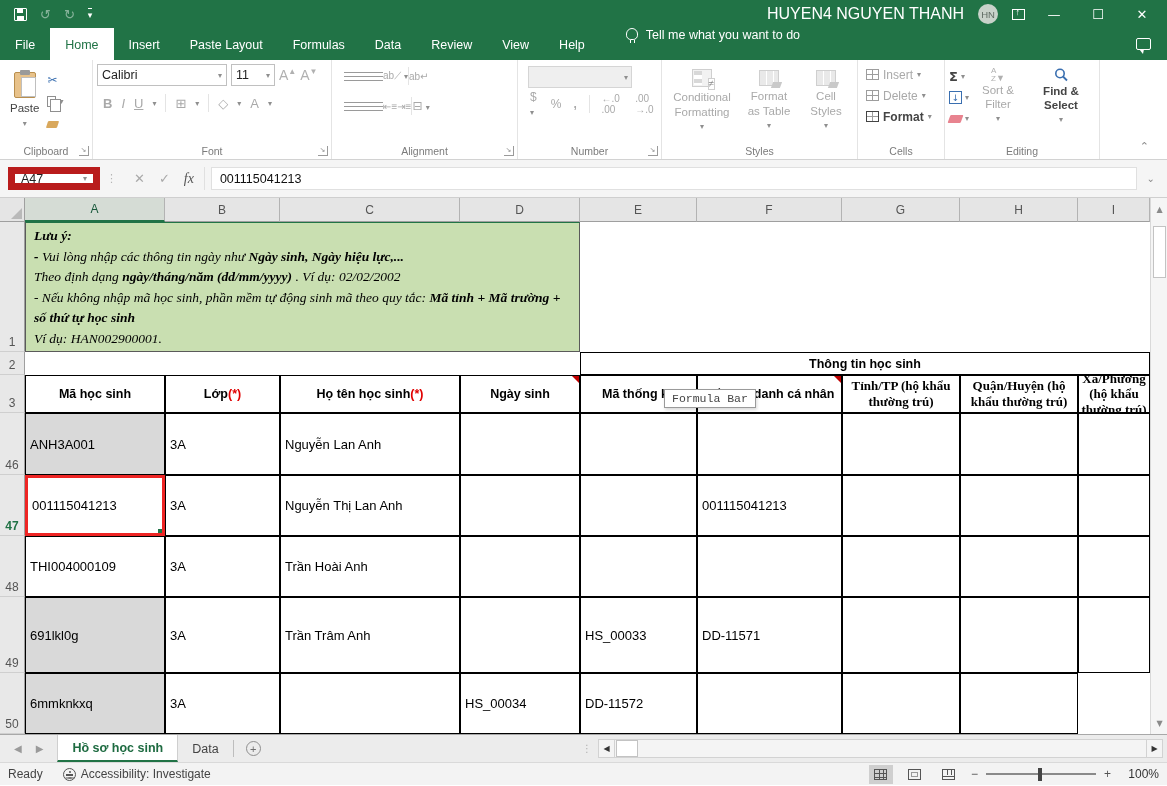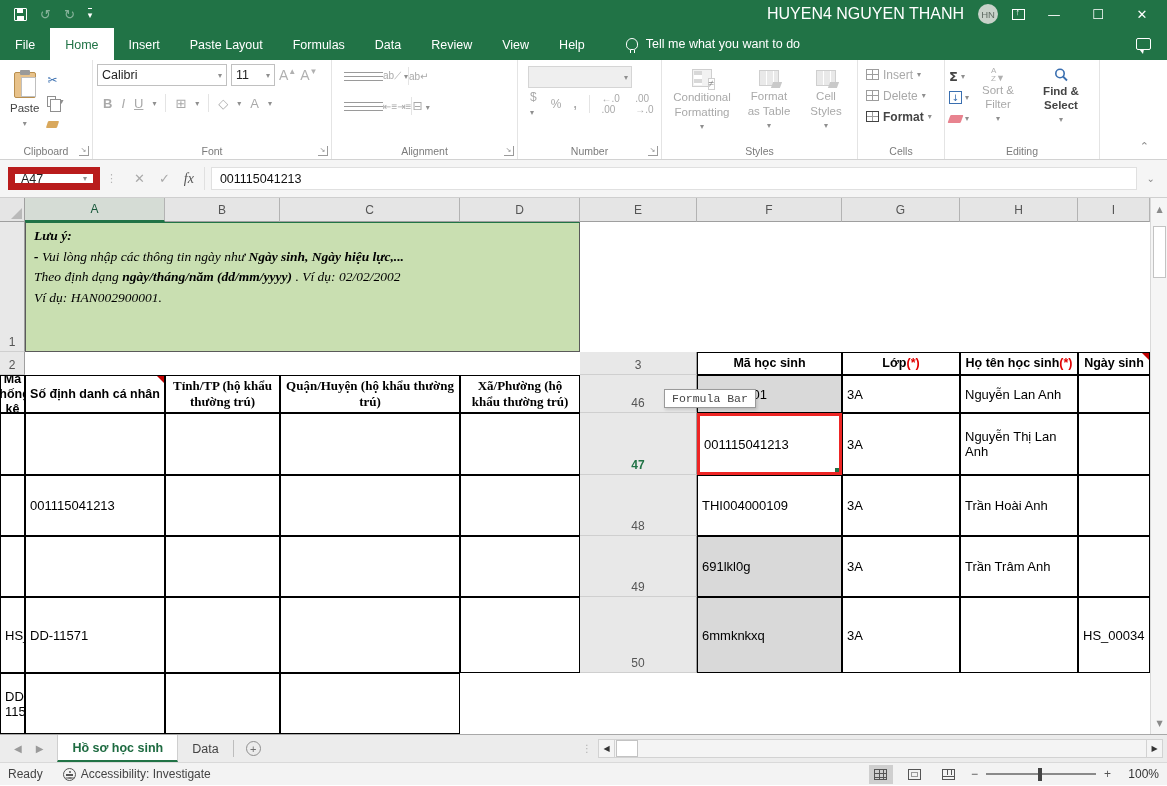--- a/index.html
+++ b/index.html
@@ -20,21 +20,21 @@
   .tb-user { font-size:16px; }
   .avatar { width:20px; height:20px; border-radius:50%; background:#c9d2ca; color:#5f6b62; font-size:9.5px; display:flex; align-items:center; justify-content:center; }
   .winbtn { font-size:13px; color:#fff; width:30px; text-align:center; font-family:"DejaVu Sans",sans-serif; }
   .ic-ribopts { width:13px; height:11px; border:1.2px solid #fff; position:relative; }
   .ic-ribopts:before { content:"↑"; position:absolute; top:-3px; left:2.5px; font-size:9px; }
 
   
   .menubar { height:32px; background:#217346; display:flex; align-items:stretch; color:#fff; }
   .mtab { padding:9px 15px 8px; font-size:12.5px; display:flex; align-items:center; }
   .mtab.active { background:#fff; color:#217346; }
-  .tellme { display:flex; align-items:center; gap:8px; padding-left:26px; font-size:12.5px; }
+  .tellme { display:flex; gap:8px; padding-left:26px; font-size:12.5px; }
   .bulb { width:12px; height:12px; border:1.3px solid #fff; border-radius:50% 50% 40% 40%; position:relative; }
   .bulb:after { content:""; position:absolute; left:3px; bottom:-4px; width:3px; height:3px; border-left:1.3px solid #fff; border-right:1.3px solid #fff; }
   .mb-right { margin-left:auto; display:flex; align-items:center; padding-right:16px; }
   .ic-comment { width:15px; height:12px; border:1.4px solid #fff; border-radius:2px; position:relative; }
   .ic-comment:after { content:""; position:absolute; left:2px; bottom:-5px; border-left:4px solid transparent; border-right:1px solid transparent; border-top:5px solid #fff; }
 
   
   .ribbon { height:100px; background:#fff; border-bottom:1px solid #d2d2d2; display:flex; position:relative; font-size:12px; color:#444; }
   .rgroup { position:relative; border-right:1px solid #e4e4e4; height:100%; padding:4px 4px 18px; }
   .rgl { position:absolute; bottom:2px; left:0; width:100%; text-align:center; font-size:10.5px; color:#7b7b7b; }
@@ -402,25 +402,27 @@
         <div class="ch">E</div>
         <div class="ch">F</div>
         <div class="ch">G</div>
         <div class="ch">H</div>
         <div class="ch">I</div>
         <div class="rh">1</div>
         <div class="notecell" style="grid-column: 2 / span 4;">
           <div><b>Lưu ý:</b></div>
           <div><b>- </b><span>Vui lòng nhập các thông tin ngày như </span><b>Ngày sinh, Ngày hiệu lực,...</b></div>
           <div><span>Theo định dạng </span><b>ngày/tháng/năm (dd/mm/yyyy)</b><span> . Ví dụ: 02/02/2002</span></div>
+          <div><span>- Nếu không nhập mã học sinh, phần mềm tự động sinh mã theo quy tắc: </span><b>Mã tỉnh + Mã trường + số thứ tự học sinh</b></div>
           <div><span>Ví dụ: HAN002900001.</span></div>
         </div>
         <div class="blank" style="grid-column: 6 / span 5;"></div>
         <div class="rh">2</div>
         <div class="blank" style="grid-column: 2 / span 4;"></div>
+        <div class="sechdr" style="grid-column: 6 / span 5;">Thông tin học sinh</div>
         <div class="rh">3</div>
         <div class="hcell">
           <span>Mã học sinh</span>
         </div>
         <div class="hcell">
           <span>Lớp </span>
           <span class="req">(*)</span>
         </div>
         <div class="hcell">
           <span>Họ tên học sinh </span>

